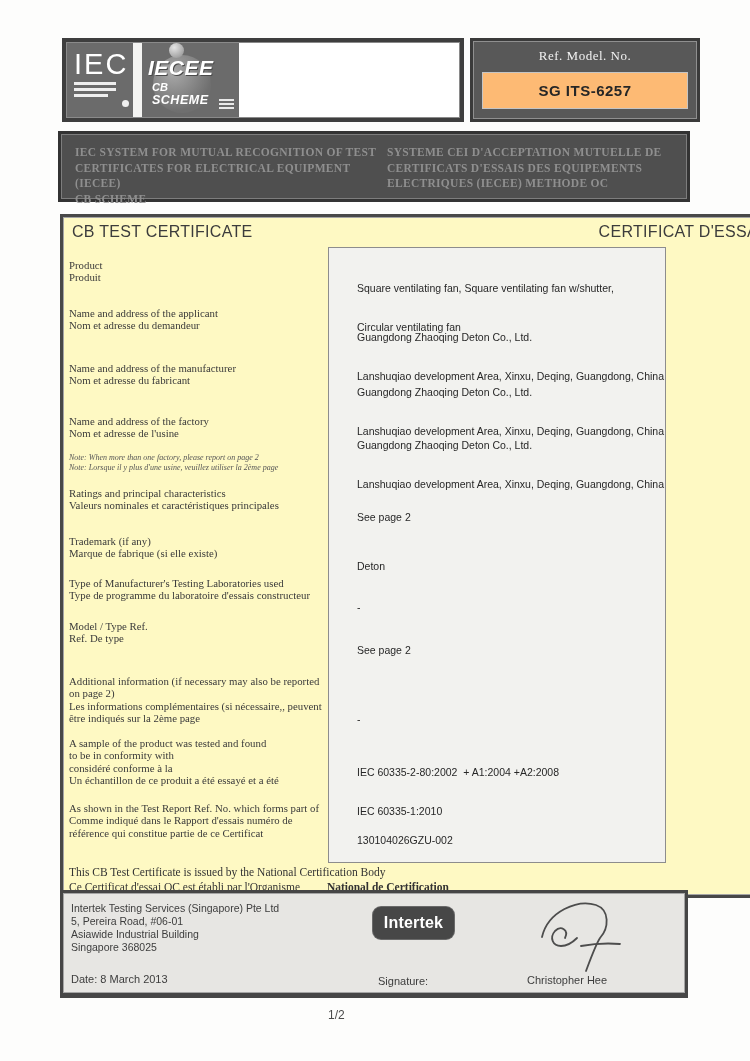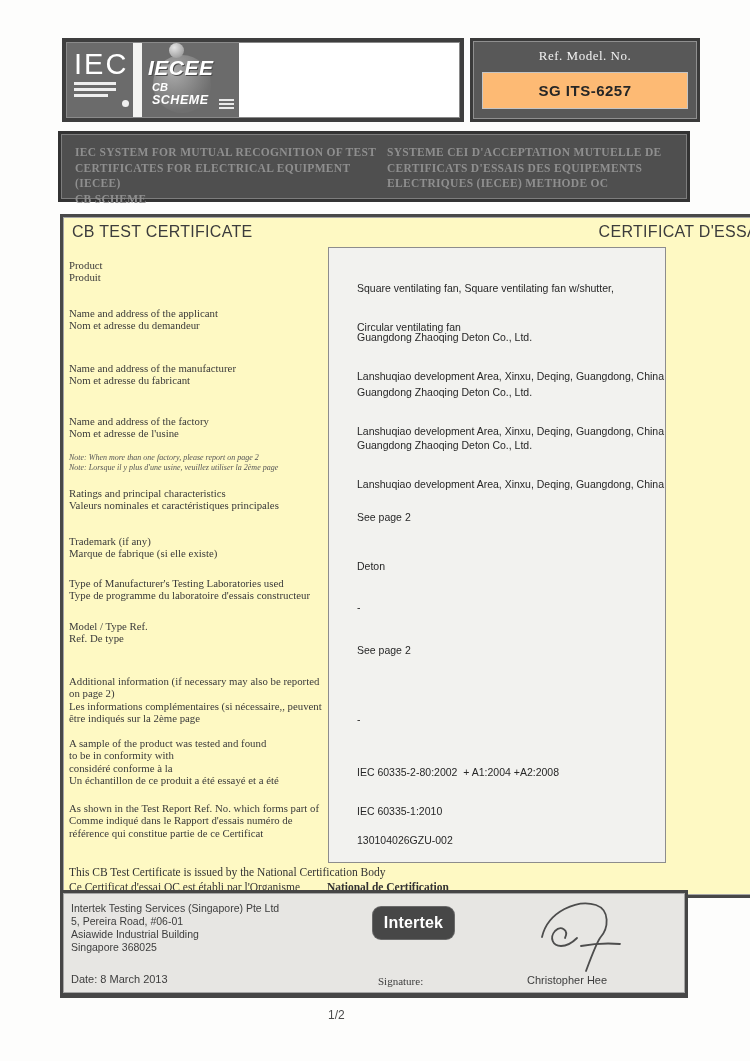--- a/index.html
+++ b/index.html
@@ -76,21 +76,21 @@
   .footer-box {
     position:absolute; left:60px; top:890px; width:628px; height:108px;
     background:#e7e6e3; border:3px solid #464646; border-bottom-width:5px;
     box-shadow: inset 0 0 0 1px #a5a5a5;
   }
   .issuer { position:absolute; left:8px; top:9px; font-size:10.5px; line-height:13px; color:#3d3d3d; }
   .date-line { position:absolute; left:8px; top:80px; font-size:11px; color:#3d3d3d; }
   .intertek-logo { position:absolute; left:310px; top:14px; width:81px; height:32px;
     background:#474747; border-radius:8px; color:#fff; font-weight:700; font-size:16px;
     text-align:center; line-height:31px; letter-spacing:.2px; box-shadow:0 0 0 1px #6a6a6a; }
-  .sig-label { position:absolute; left:315px; top:82px; font-size:11px; color:#3d3d3d;font-family:Liberation Serif, serif; }
+  .sig-label { position:absolute; left:315px; top:82px; font-size:11px; color:#3d3d3d; }
   .sig-mark { position:absolute; left:462px; top:4px; width:110px; height:76px; }
   .sig-name { position:absolute; left:464px; top:81px; font-size:11px; color:#3d3d3d; }
 
   .page-num { position:absolute; left:328px; top:1008px; font-size:12px; color:#4a4a4a; }
 </style>
 </head>
 <body>
 
 <div class="page">
 

